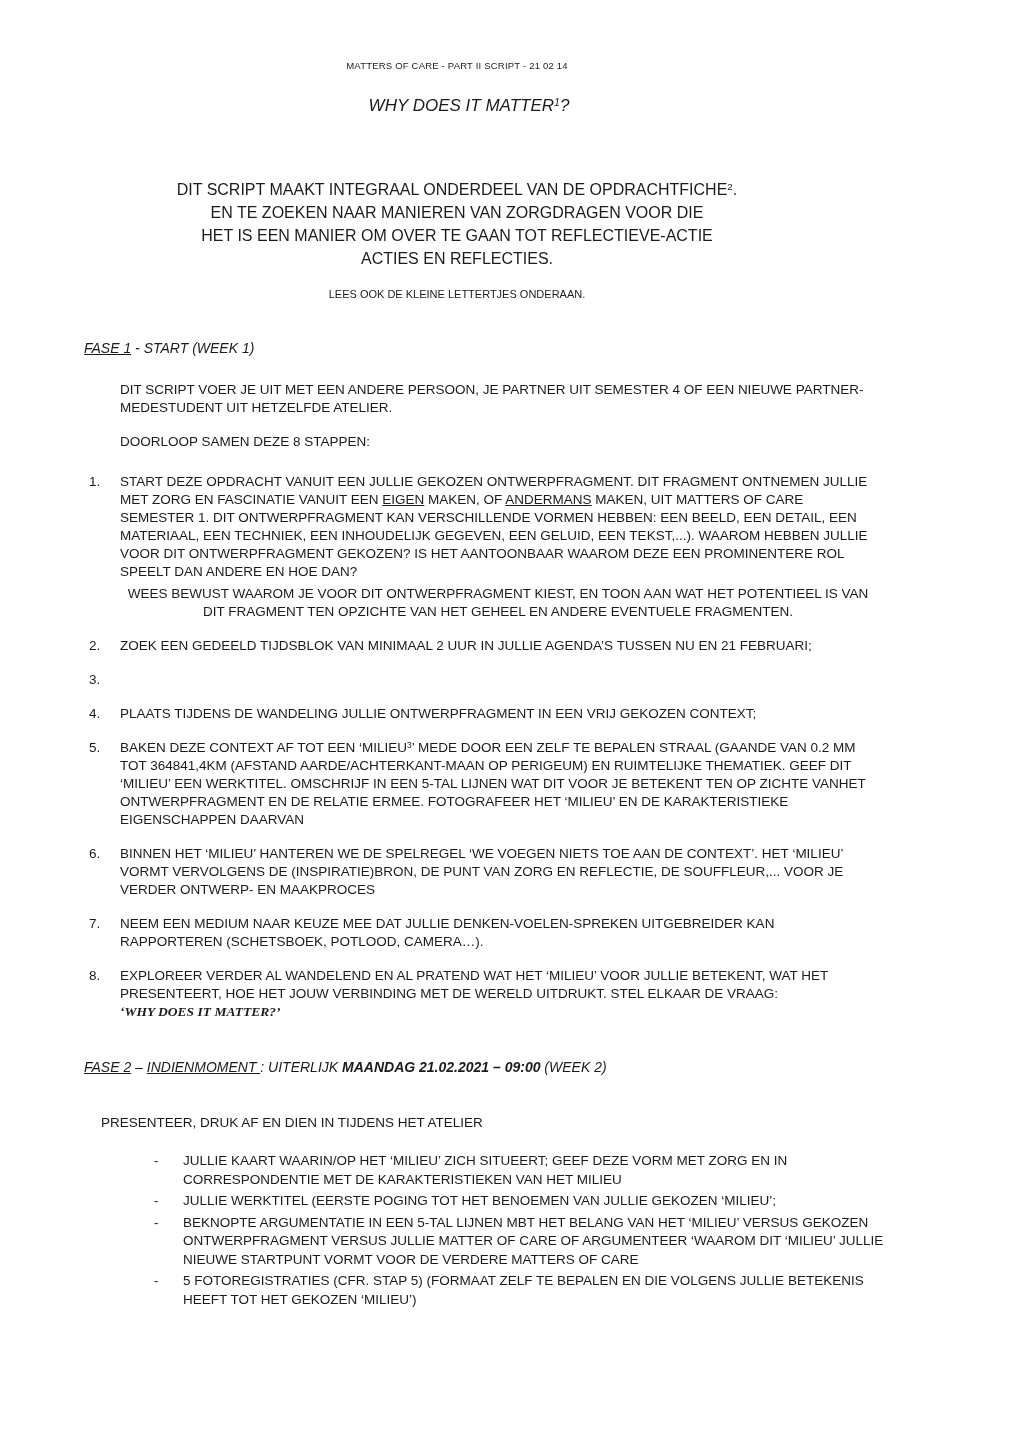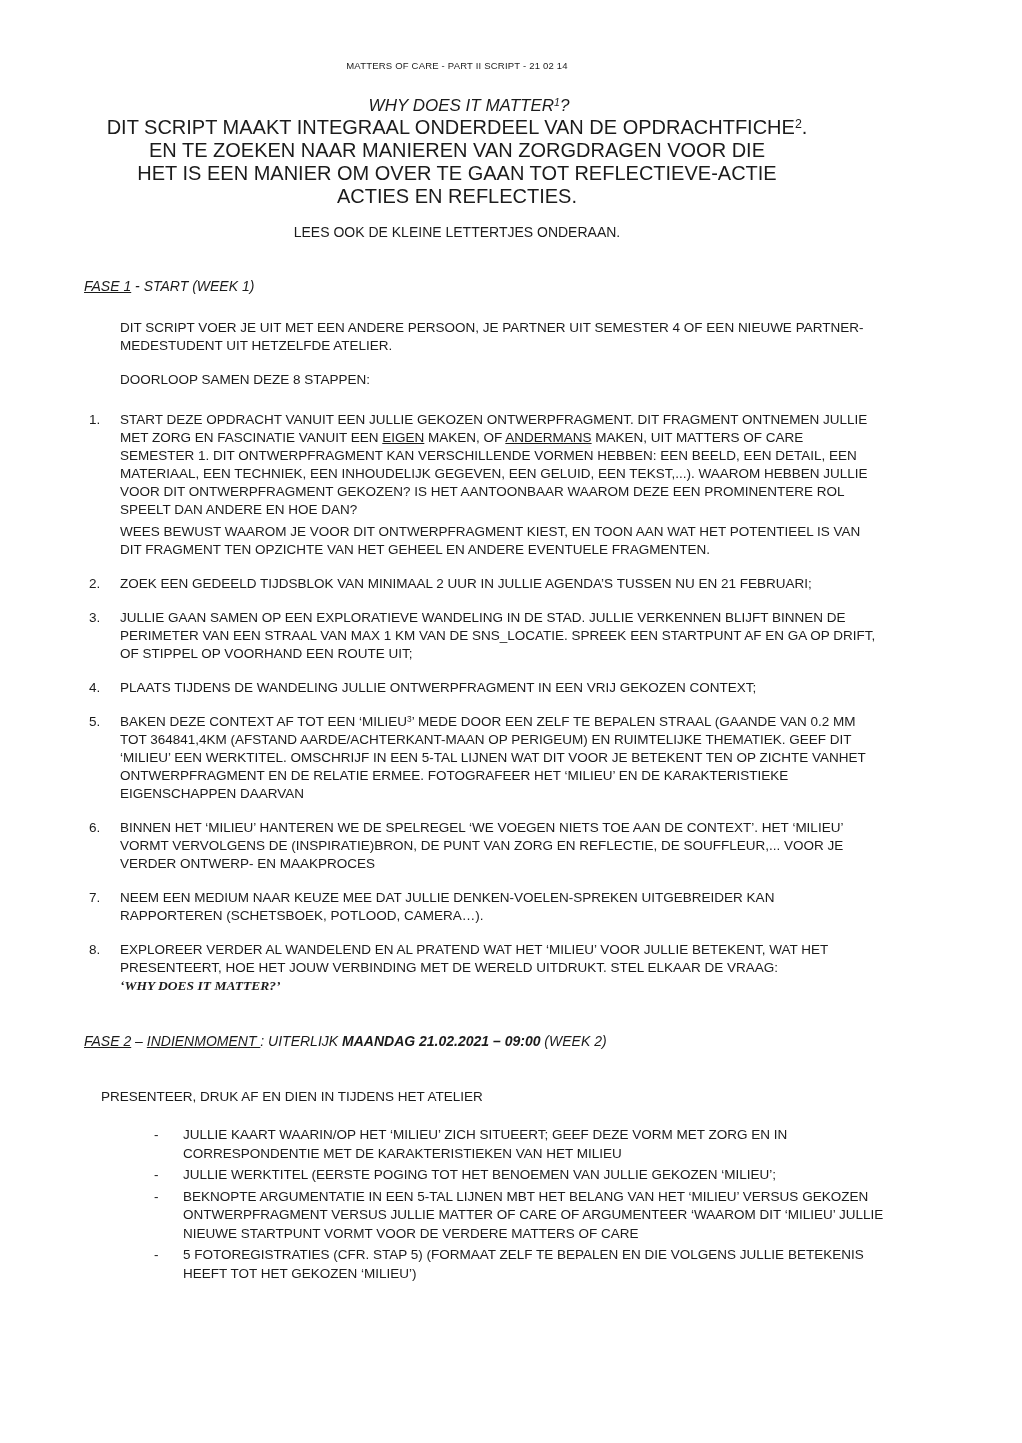--- a/index.html
+++ b/index.html
@@ -28,26 +28,27 @@
     padding-left: 24px;
   }
   .fn {
     font-size: 0.62em;
     position: relative;
     top: -0.5em;
     vertical-align: baseline;
     line-height: 0;
   }
   .intro {
-    font-size: 20px;
+    margin-top: 62px;
+    font-size: 16px;
     line-height: 23px;
   }
   .fine-note {
     margin-top: 18px;
-    font-size: 14px;
+    font-size: 11px;
     line-height: 12px;
   }
   .fase-heading {
     margin-left: 84px;
     font-size: 14px;
     line-height: 17px;
     font-style: italic;
   }
   .fase1-heading { margin-top: 40px; }
   .fase2-heading { margin-top: 38px; font-style: italic; }
@@ -65,21 +66,21 @@
   .step {
     display: flex;
     margin-left: 89px;
     margin-bottom: 16px;
     font-size: 13.5px;
     line-height: 18px;
   }
   .step-num { width: 31px; flex: none; }
   .step-body { width: 756px; }
   .step-body p { margin: 0; }
-  .step-body p + p { margin-top: 4px; }
+  .step-body p + p { margin-top: 4px; text-align: center; }
   .bold-line { font-weight: bold; font-style: italic; font-family: Liberation Serif, serif; }
   .fase2-lead {
     margin-top: 38px;
     margin-left: 101px;
     font-size: 13.5px;
     line-height: 18px;
   }
   .bullets { margin-top: 20px; }
   .bullet {
     display: flex;
@@ -135,23 +136,20 @@
 
     <div class="step">
       <span class="step-num">2.</span>
       <div class="step-body">
         <p>ZOEK EEN GEDEELD TIJDSBLOK VAN MINIMAAL 2 UUR IN JULLIE AGENDA’S TUSSEN NU EN 21 FEBRUARI;</p>
       </div>
     </div>
 
     <div class="step">
       <span class="step-num">3.</span>
-      <div class="step-body">
-        <p>JULLIE GAAN SAMEN OP EEN EXPLORATIEVE WANDELING IN DE STAD. JULLIE VERKENNEN BLIJFT BINNEN DE PERIMETER VAN EEN STRAAL VAN MAX 1 KM VAN DE SNS_LOCATIE. SPREEK EEN STARTPUNT AF EN GA OP DRIFT, OF STIPPEL OP VOORHAND EEN ROUTE UIT;</p>
-      </div>
     </div>
 
     <div class="step">
       <span class="step-num">4.</span>
       <div class="step-body">
         <p>PLAATS TIJDENS DE WANDELING JULLIE ONTWERPFRAGMENT IN EEN VRIJ GEKOZEN CONTEXT;</p>
       </div>
     </div>
 
     <div class="step">

